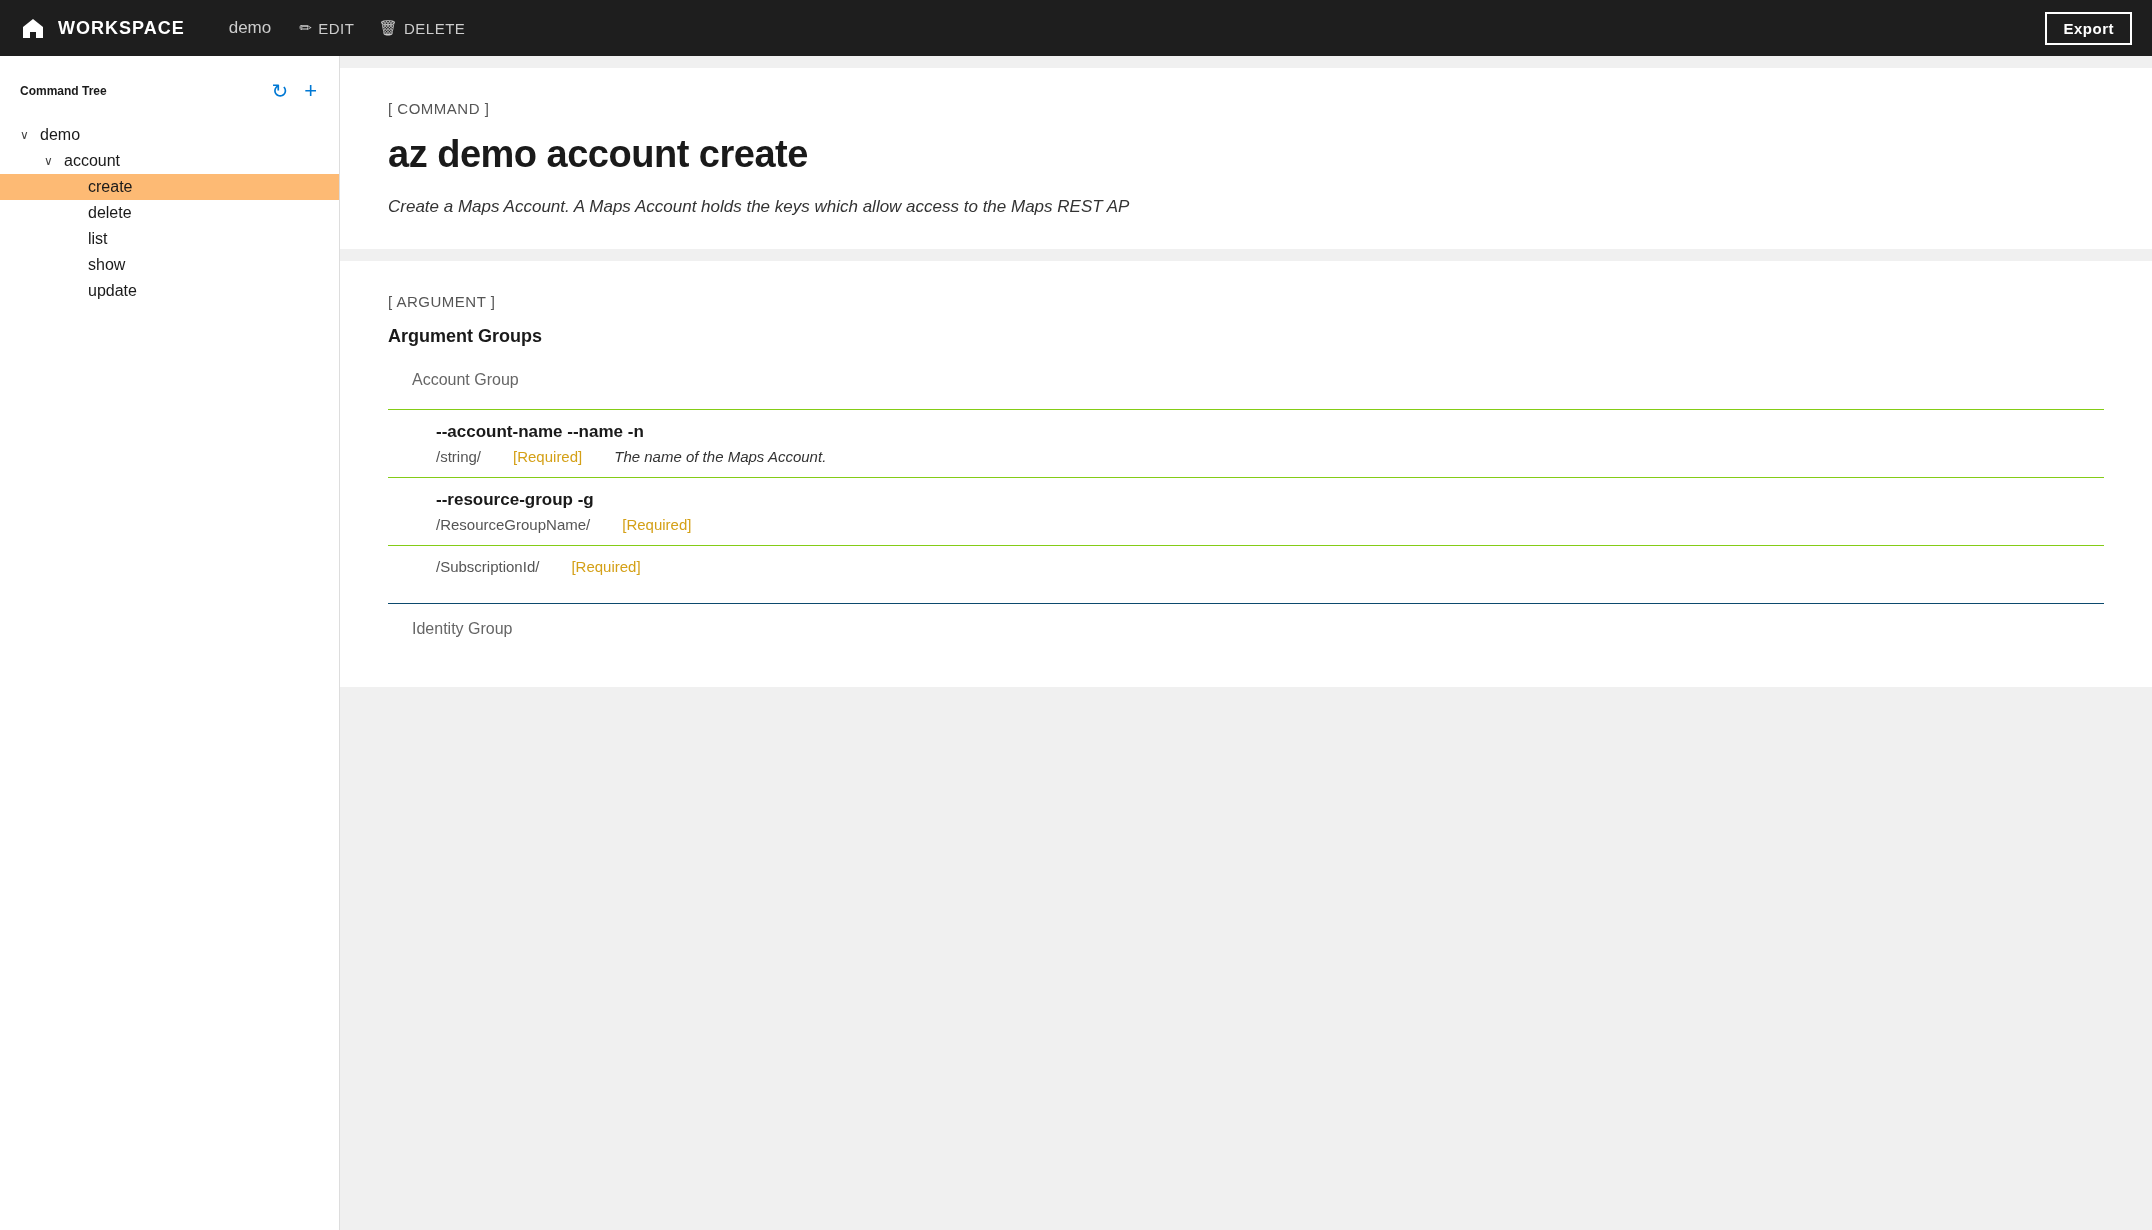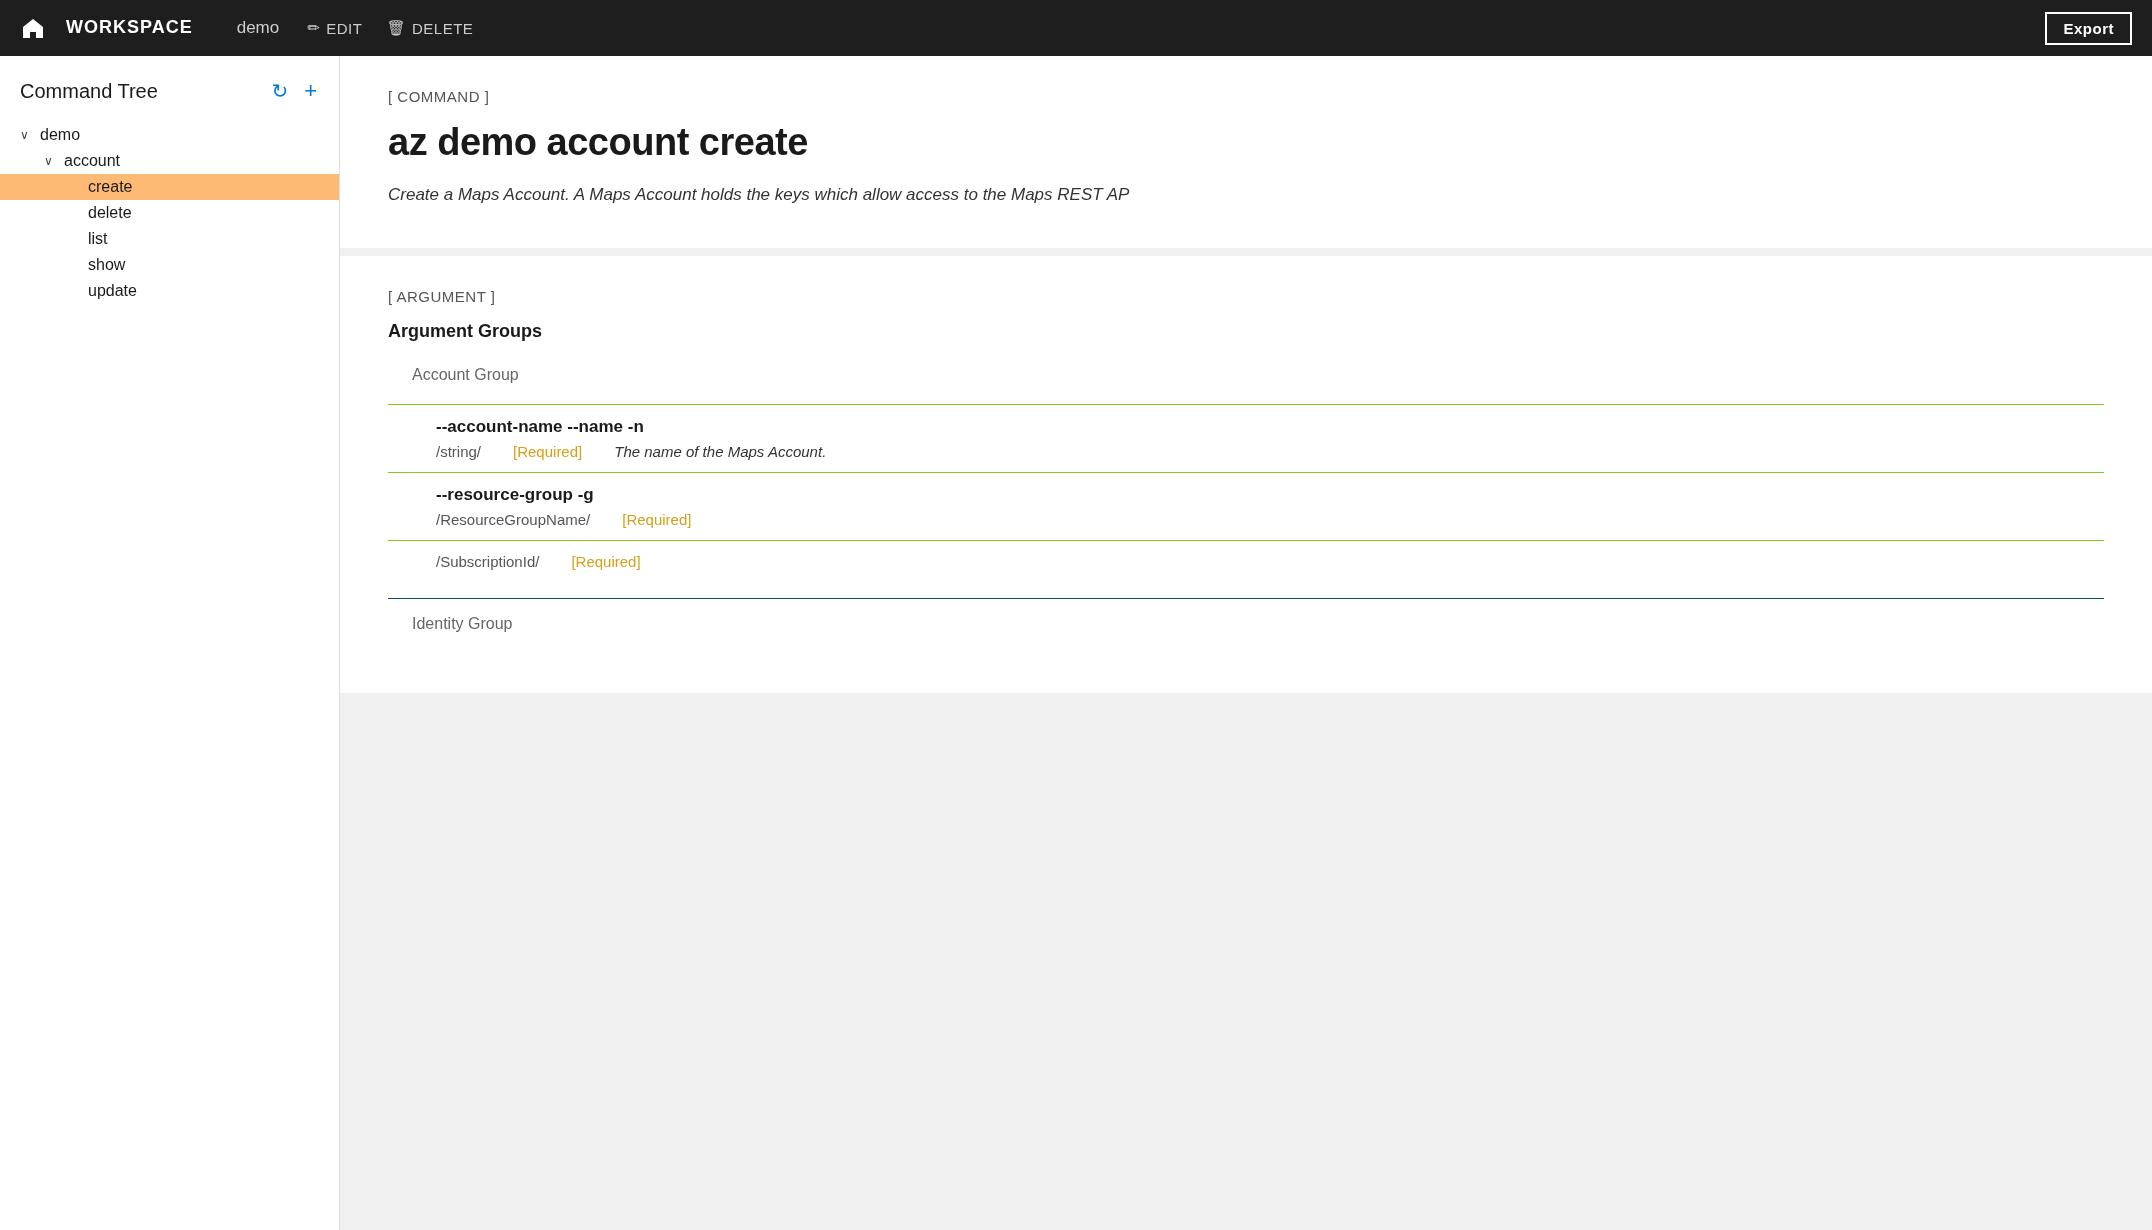--- a/index.html
+++ b/index.html
@@ -10,21 +10,22 @@
       background: #1e1e1e;
       color: #fff;
       display: flex;
       align-items: center;
       padding: 0 20px;
       height: 56px;
       flex-shrink: 0;
     }
     .topbar-home {
       display: flex;
-      gap: 20px;
+      align-items: center;
+      gap: 12px;
       margin-right: 20px;
       cursor: pointer;
     }
     .home-icon-box {
       width: 26px;
       height: 22px;
       display: flex;
       align-items: center;
       justify-content: center;
     }
@@ -83,22 +84,22 @@
       overflow-y: auto;
       flex-shrink: 0;
     }
     .sidebar-header {
       display: flex;
       align-items: center;
       padding: 0 20px 16px 20px;
       gap: 12px;
     }
     .sidebar-title {
-      font-weight: 400;
-      font-size: 20px;
+      font-weight: 700;
+      font-size: 12px;
       color: #1a1a1a;
       flex: 1;
     }
     .sidebar-icon-btn {
       background: none;
       border: none;
       cursor: pointer;
       color: #0078d4;
       font-size: 18px;
       display: flex;
@@ -132,21 +133,22 @@
     
     .content {
       flex: 1;
       overflow-y: auto;
       background: #f0f0f0;
       padding: 0;
     }
     .content-section {
       background: #fff;
       margin-bottom: 8px;
-      padding: 32px 48px 40px 48px;
+      padding: 32px 48px 29px 48px;
+      margin-top: 12px;
     }
     .section-label {
       font-size: 15px;
       color: #555;
       margin-bottom: 16px;
       letter-spacing: 0.5px;
     }
     .command-title {
       font-size: 38px;
       font-weight: 900;

